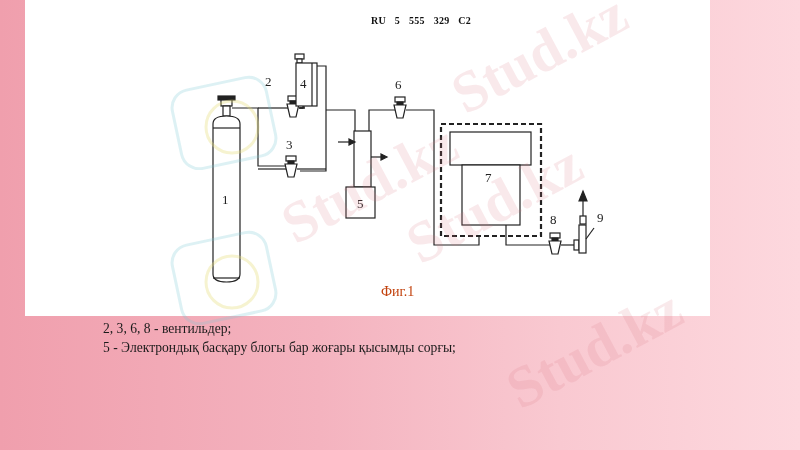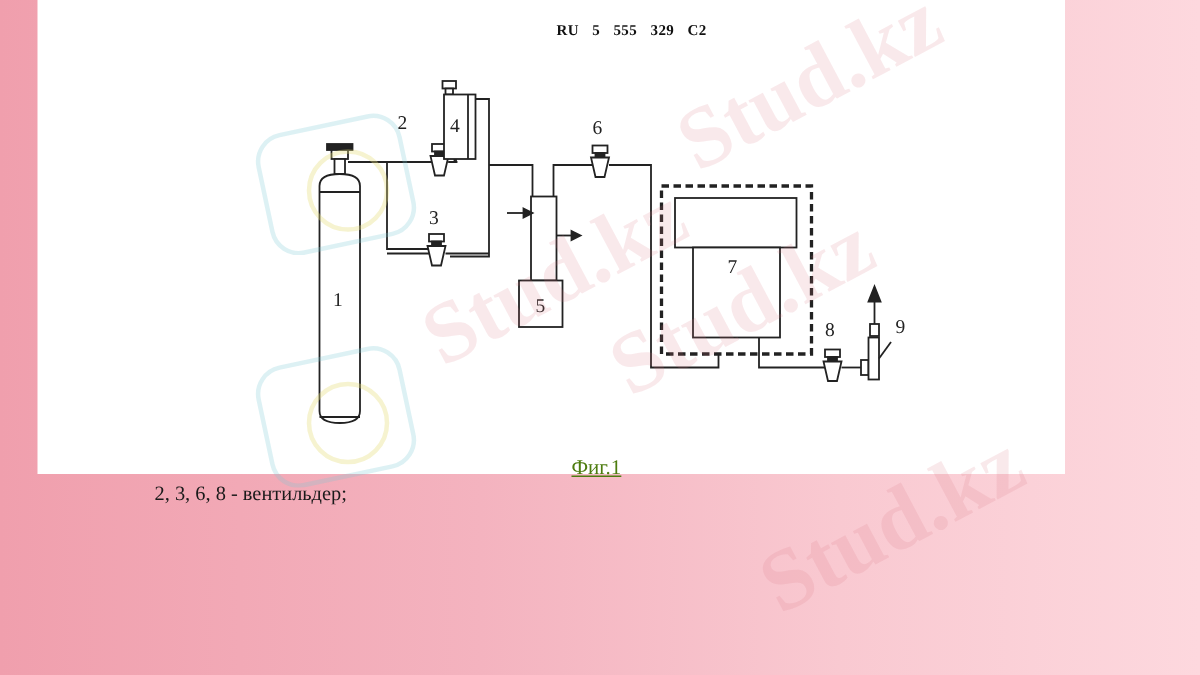--- a/index.html
+++ b/index.html
@@ -18,22 +18,22 @@
     position:absolute; left:371px; top:15px;
     font-family: "Liberation Serif", serif; font-weight:bold; font-size:10px; color:#111;
     letter-spacing:0.3px; word-spacing:6px;
   }
   .slide-title {
     position:absolute; left:52px; top:26px; margin:0;
     font-family: "Liberation Serif", serif; font-weight:normal; font-size:24.5px; color:#111;
     white-space:nowrap; letter-spacing:-0.1px;
   }
   .fig-caption {
-    position:absolute; left:381px; top:305px;
-    font-family: "Liberation Serif", serif; font-size:14px; color:#4d7c0f;text-decoration:underline;
+    position:absolute; left:381px; top:284px;
+    font-family: "Liberation Serif", serif; font-size:14px; color:#c2410c;
   }
   .legend {
     position:absolute; left:103px; top:320px; margin:0; padding:0; list-style:none;
     font-family: "Liberation Serif", serif; font-size:13.6px; color:#1a1a1a; line-height:18.6px;
   }
   .legend li { white-space:nowrap; }
   .watermark {
     position:absolute; pointer-events:none;
     font-family: "Liberation Serif", serif; font-weight:bold; font-size:58px;
     color: rgba(220,120,130,0.16); transform: rotate(-28deg); white-space:nowrap;
@@ -153,14 +153,15 @@
   <div class="watermark" style="left:275px;top:150px;">Stud.kz</div>
   <div class="watermark" style="left:400px;top:170px;">Stud.kz</div>
   <div class="watermark" style="left:445px;top:20px;">Stud.kz</div>
   <div class="watermark" style="left:500px;top:315px;">Stud.kz</div>
 
   <div class="patent-ref">RU 5 555 329 C2</div>
   <div class="fig-caption">Фиг.1</div>
 
   <ul class="legend">
     <li>2, 3, 6, 8 - вентильдер;</li>
+    <li>5 - Электрондық басқару блогы бар жоғары қысымды сорғы;</li>
   </ul>
 </div>
 
 </body></html>

